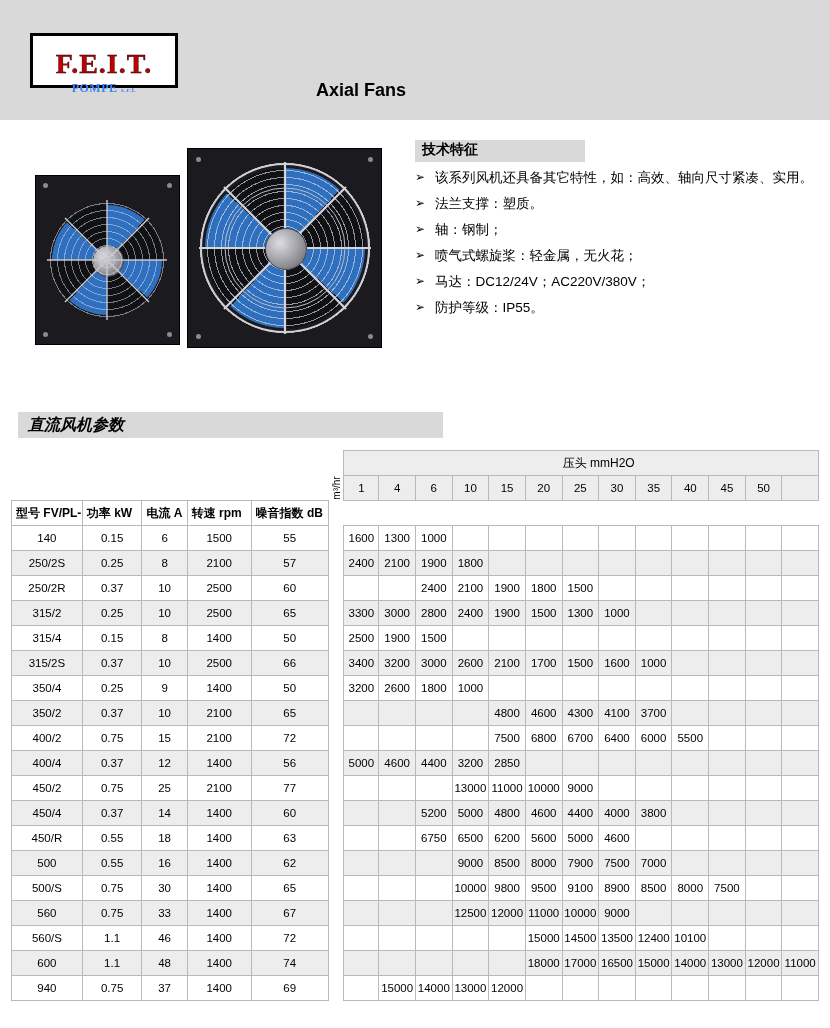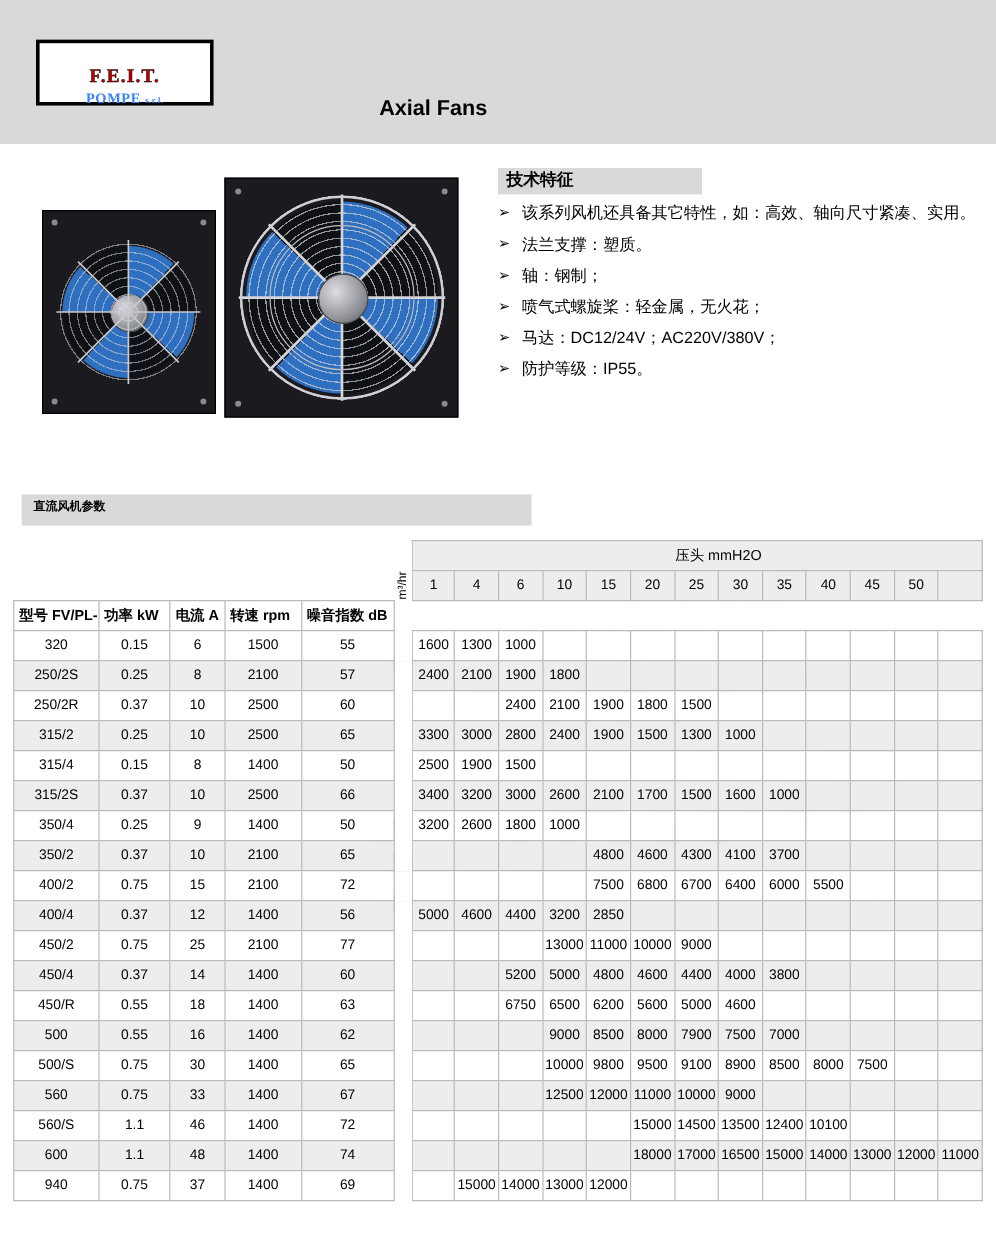--- a/index.html
+++ b/index.html
@@ -17,21 +17,21 @@
     background:#d9d9d9;
   }
   .logo-box{
     position:absolute;left:30px;top:33px;width:148px;height:55px;
     background:#ffffff;border:3px solid #000;
     box-sizing:border-box;
     display:flex;flex-direction:column;align-items:center;justify-content:center;
   }
   .logo-main{
     font-family:"Liberation Serif", serif;
-    font-weight:bold;font-size:16px;color:#c00000;letter-spacing:1px;
+    font-weight:bold;font-size:28px;color:#c00000;letter-spacing:1px;
     line-height:1;
     margin-top:23px;
     -webkit-text-stroke:0.4px #000;
   }
   .logo-rule{width:116px;height:2px;background:#000;margin:2px 0 2px;}
   .logo-sub{
     font-family:"Liberation Serif", serif;
     font-weight:bold;font-size:12px;color:#3b82f6;letter-spacing:0.5px;line-height:1;
   }
   .logo-sub small{font-size:7px;font-weight:bold;}
@@ -89,21 +89,21 @@
   }
   .feat-bul{
     width:20px;flex:0 0 20px;text-align:left;font-size:12px;color:#000;
   }
   .feat-txt{flex:1;}
   
   .sec-bar{
     position:absolute;left:18px;top:412px;width:425px;height:26px;background:#d9d9d9;
   }
   .sec-title{
-    position:absolute;left:28px;top:415px;font-size:10px;font-weight:bold;
+    position:absolute;left:28px;top:415px;font-size:16px;font-weight:bold;font-style:italic;
   }
   
   .tbl-wrap{position:absolute;left:11px;top:450px;width:808px;}
   table{border-collapse:collapse;width:808px;font-size:11.5px;}
   td,th{
     border:1px solid #b9b9b9;
     text-align:center;vertical-align:middle;
     padding:0;height:24px;font-weight:normal;
     background:#fff;
   }
@@ -276,21 +276,21 @@
         <td class="hd-left">型号 FV/PL-</td>
         <td class="hd-left">功率 kW</td>
         <td class="hd-left">电流 A</td>
         <td class="hd-left">转速 rpm</td>
         <td class="hd-left">噪音指数 dB</td>
         <td colspan="13" style="border:none;background:#fff;"></td>
       </tr>
     </thead>
     <tbody id="tbody">
         <tr>
-          <td class="col-model">320</td>
+          <td class="col-model">140</td>
           <td class="col-kw">0.15</td>
           <td class="col-a">6</td>
           <td class="col-rpm">1500</td>
           <td class="col-db">55</td>
           <td class="vert-cell" style="border: none; background: rgb(255, 255, 255);"></td>
           <td class="col-p">1600</td>
           <td class="col-p">1300</td>
           <td class="col-p">1000</td>
           <td class="col-p"></td>
           <td class="col-p"></td>

